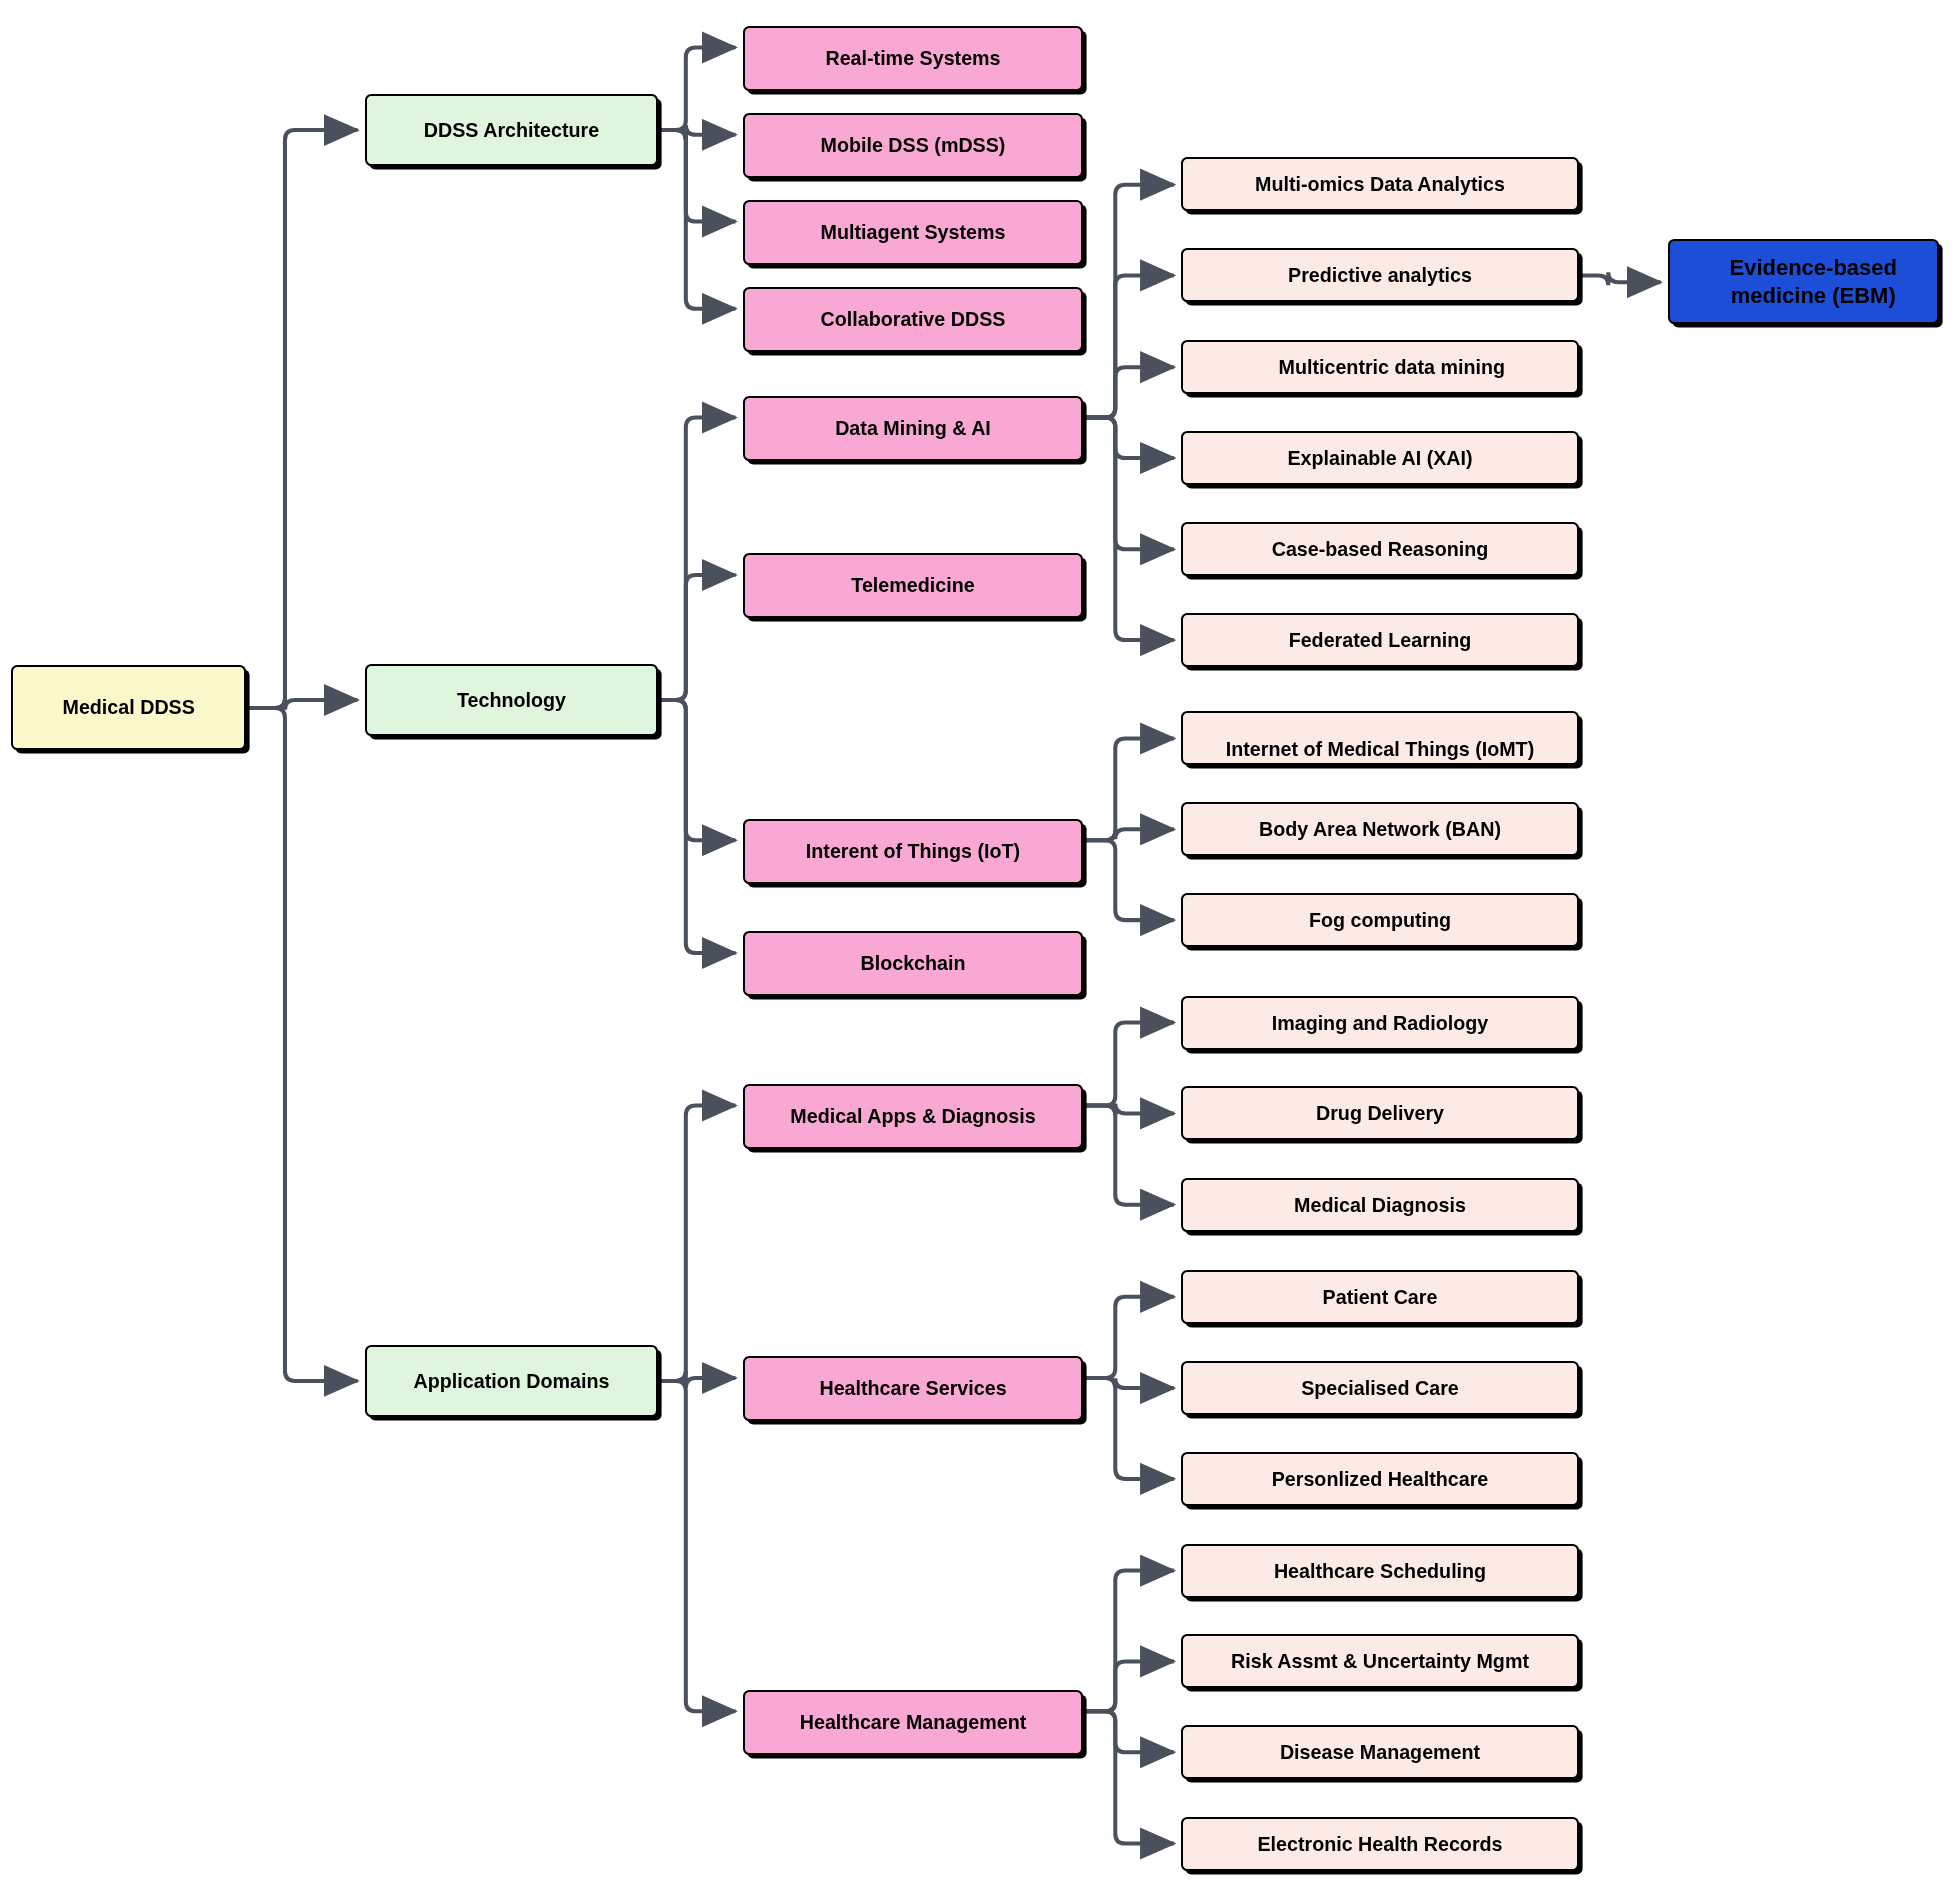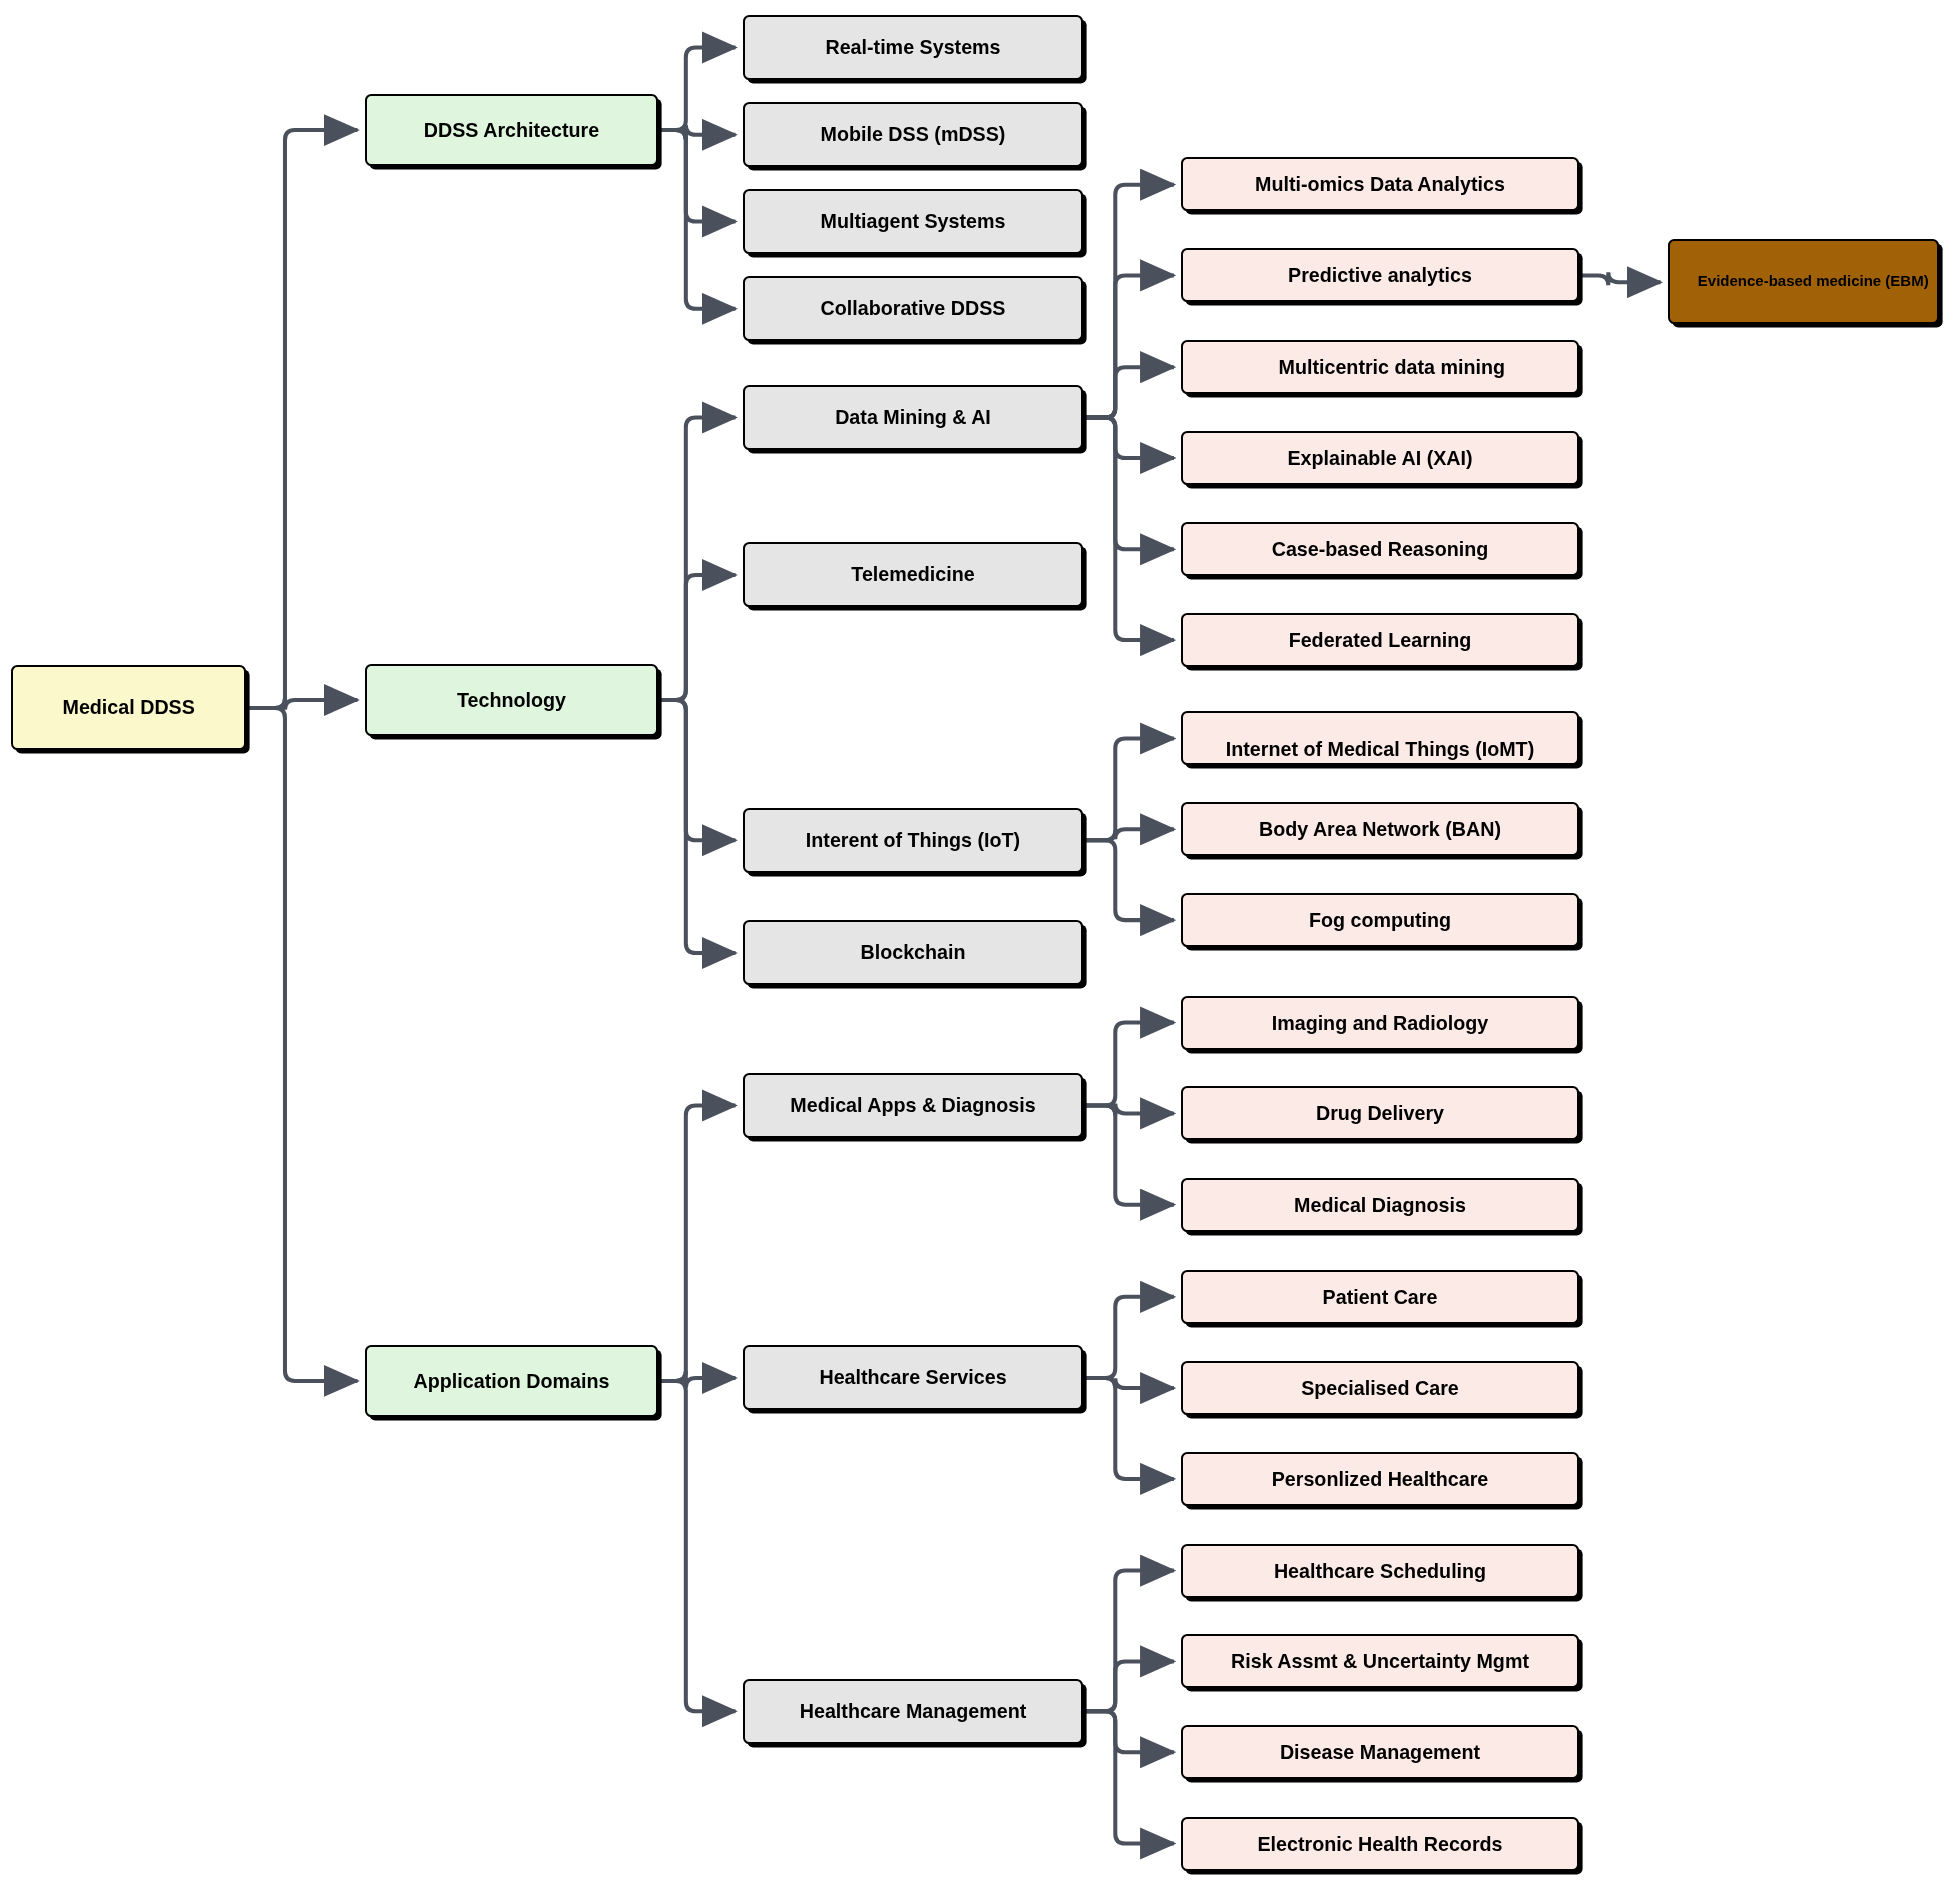--- a/index.html
+++ b/index.html
@@ -6,23 +6,23 @@
   body{font-family:"Liberation Sans", sans-serif;}
   #stage{position:relative;width:1955px;height:1902px;background:#fff;overflow:hidden;}
   #wires{position:absolute;left:0;top:0;width:1955px;height:1902px;}
   .node{position:absolute;box-sizing:border-box;border:2.7px solid #000000;border-radius:6.3px;
         display:flex;align-items:center;justify-content:center;text-align:center;
         font-weight:bold;color:#000;line-height:1.25;padding:1.8px 4.5px;
         box-shadow:4px 4px 0 -0.4px #000000;}
   .node span{display:block;width:100%;}
   .lvl0{background:#fbf8cc;font-size:19.7px;}
   .lvl1{background:#dff5dd;font-size:19.7px;}
-  .lvl2{background:#e5e5e5;font-size:19.7px;}
+  .lvl2{background:#f9a8d4;font-size:19.7px;margin-top:11px;}
   .lvl3{background:#fceae6;font-size:19.7px;}
-  .ebm{background:#a16207;font-size:15px;padding-left:24px;}
+  .ebm{background:#1d4ed8;font-size:22px;padding-left:24px;}
 </style>
 </head>
 <body>
 
 <div id="stage">
   <svg id="wires" viewBox="0 0 4370 4250">
     <defs>
       <marker id="ah" markerWidth="9" markerHeight="8" refX="8.4" refY="4" orient="auto" markerUnits="strokeWidth">
         <path d="M0,0 L9,4 L0,8 z" fill="#4a515c"></path>
       </marker>

